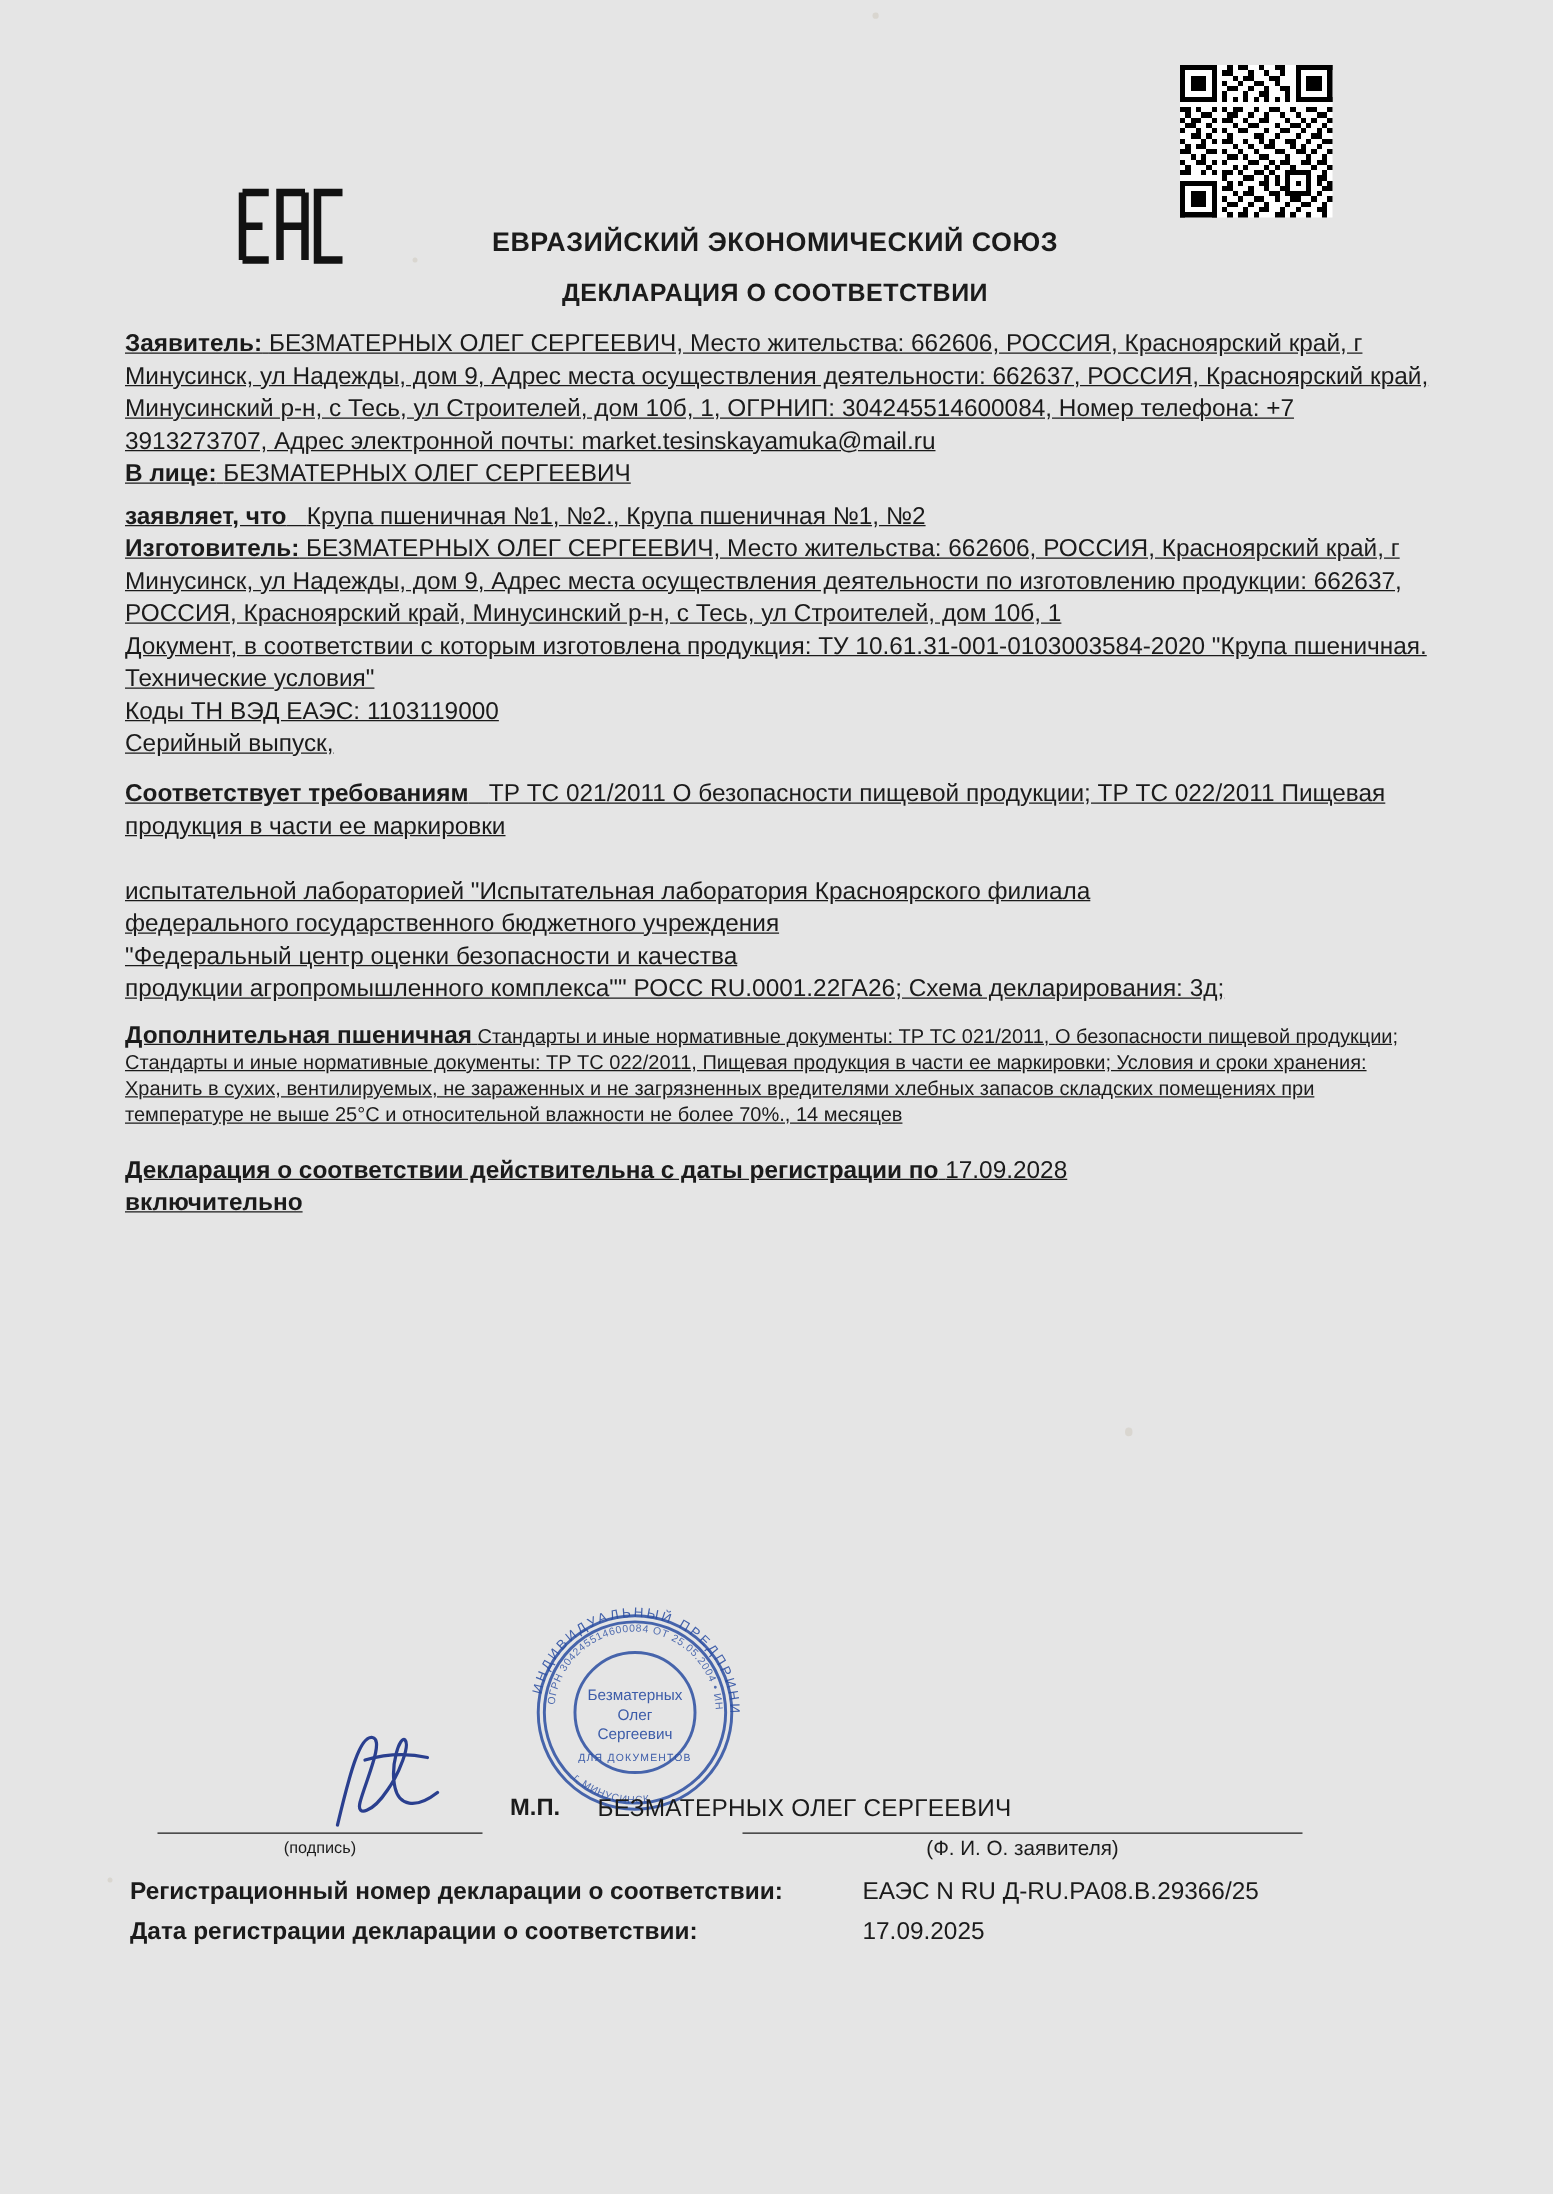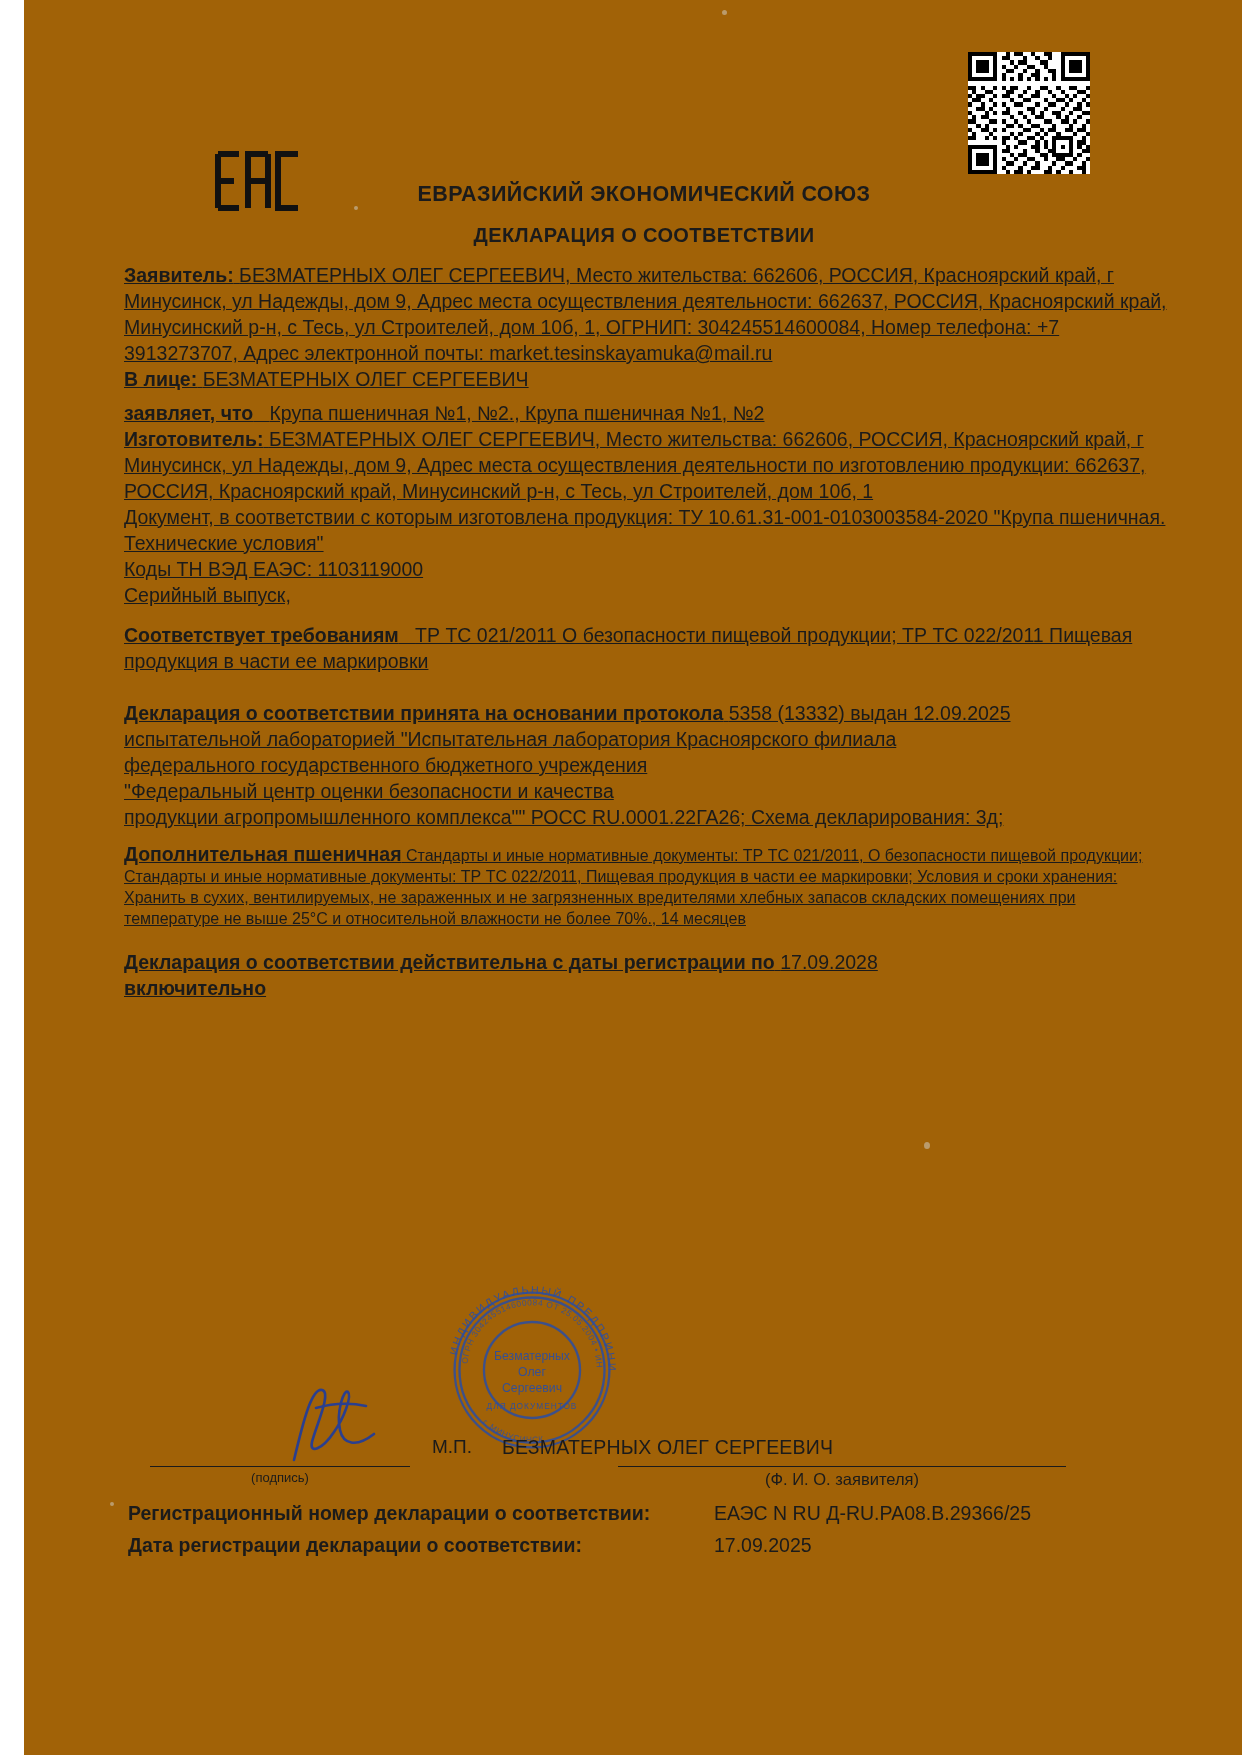--- a/index.html
+++ b/index.html
@@ -11,22 +11,21 @@
     width: 1242px;
     height: 1755px;
     position: relative;
     font-family: "Liberation Sans", sans-serif;
     color: #1b1b1b;
     overflow: hidden;
   }
   .page {
     position: absolute;
     inset: 0;
-    background: #a16207;
-    margin-left: 24px;
+    background: #e5e5e5;
   }
   
   .qr {
     position: absolute;
     top: 52px;
     left: 944px;
     width: 122px;
     height: 122px;
   }
   .qr svg { display:block; width:100%; height:100%; }
@@ -104,21 +103,21 @@
     width: 120px;
     height: 90px;
   }
   .signature svg { width:100%; height:100%; display:block; }
 
   .mp {
     position: absolute;
     left: 408px;
     top: 1436px;
     font-size: 19px;
-    font-weight: normal;
+    font-weight: bold;
   }
   .signer-name {
     position: absolute;
     left: 478px;
     top: 1436px;
     font-size: 19.5px;
     letter-spacing: 0.2px;
   }
   .rule-left {
     position: absolute;
@@ -457,24 +456,20 @@
     <div class="spacer-14"></div>
 
     <p class="para">
       <span class="b">Соответствует требованиям</span>
       &nbsp;
       <span>ТР ТС 021/2011 О безопасности пищевой продукции; ТР ТС 022/2011 Пищевая продукция в части ее маркировки</span>
     </p>
 
     <div class="spacer-26"></div>
 
-    <p class="para">
-      <span class="b">Декларация о соответствии принята на основании протокола</span>
-      <span>5358 (13332) выдан 12.09.2025</span>
-    </p>
     <p class="para">испытательной лабораторией "Испытательная лаборатория Красноярского филиала</p>
     <p class="para">федерального государственного бюджетного учреждения</p>
     <p class="para">"Федеральный центр оценки безопасности и качества</p>
     <p class="para">продукции агропромышленного комплекса"" РОСС RU.0001.22ГА26; Схема декларирования: 3д;</p>
 
     <div class="spacer-14"></div>
 
     <p class="para small">
       <span class="b" style="font-size:19.5px;">Дополнительная пшеничная</span>
       <span>Стандарты и иные нормативные документы: ТР ТС 021/2011, О безопасности пищевой продукции; Стандарты и иные нормативные документы: ТР ТС 022/2011, Пищевая продукция в части ее маркировки; Условия и сроки хранения: Хранить в сухих, вентилируемых, не зараженных и не загрязненных вредителями хлебных запасов складских помещениях при температуре не выше 25°C и относительной влажности не более 70%., 14 месяцев</span>

